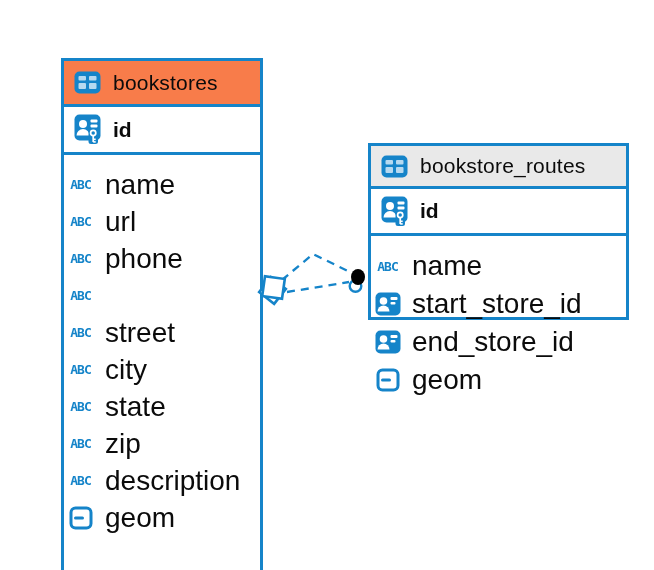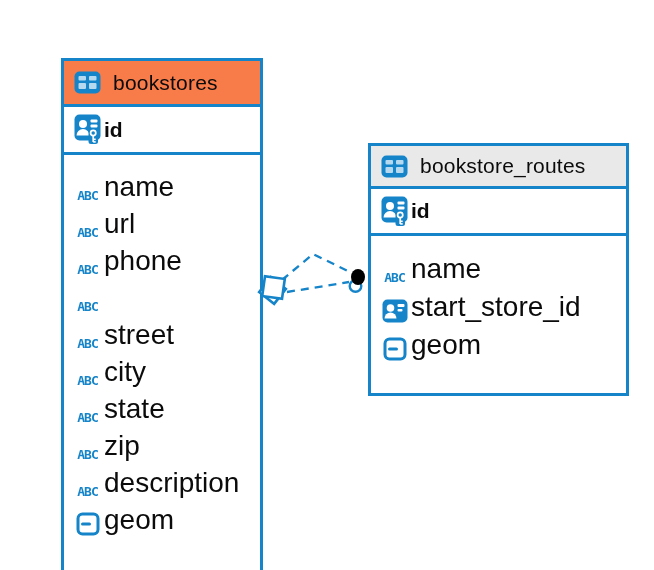--- a/index.html
+++ b/index.html
@@ -12,37 +12,37 @@
   body{
     width:654px;height:570px;position:relative;background:#ffffff;
     font-family:"Liberation Sans", sans-serif;color:var(--ink);
     overflow:hidden;
   }
   .entity{
     position:absolute;box-sizing:border-box;background:#fff;
     border:3px solid var(--blue);display:flex;flex-direction:column;
   }
   #table-bookstores{left:61px;top:58px;width:202px;height:548px;}
-  #table-bookstore-routes{left:368px;top:143px;width:261px;height:253px;}
+  #table-bookstore-routes{left:368px;top:143px;width:261px;height:177px;}
   .entity-header{
     display:flex;align-items:center;gap:9px;padding:0 0 0 7px;
     border-bottom:3px solid var(--blue);flex:0 0 auto;
   }
   #table-bookstores .entity-header{height:43px;background:var(--orange);}
   #table-bookstore-routes .entity-header{height:40px;background:var(--gray);}
   .entity-title{font-size:21px;letter-spacing:.2px;}
   .pk-row{
-    display:flex;align-items:center;padding:0 0 0 7px;
+    display:flex;align-items:center;gap:9px;padding:0 0 0 7px;
     border-bottom:3px solid var(--blue);flex:0 0 auto;background:#fff;
   }
   #table-bookstores .pk-row{height:45px;}
   #table-bookstore-routes .pk-row{height:44px;}
   .pk-label{font-size:21px;font-weight:bold;}
   .fields{flex:1 1 auto;display:flex;flex-direction:column;padding-top:11px;}
-  .field-row{display:flex;align-items:flex-end;padding-left:7px;}
+  .field-row{display:flex;align-items:center;gap:8px;}
   #table-bookstores .field-row{height:37px;}
   #table-bookstore-routes .field-row{height:38px;}
   .field-label{font-size:28px;}
   .icon-box{width:33px;min-width:33px;display:flex;align-items:center;justify-content:center;}
   .abc{
     font-family:"DejaVu Sans Mono", monospace;font-weight:bold;
     font-size:13px;letter-spacing:-1px;color:var(--blue);
     transform:scaleY(.95);
   }
   #connector{position:absolute;left:0;top:0;width:654px;height:570px;pointer-events:none;z-index:5;}
@@ -194,20 +194,32 @@
           <circle cx="8.5" cy="9" r="3.8" fill="#fff"></circle>
           <path d="M2.5 19.5 a6 6 0 0 1 12 0 z" fill="#fff"></path>
           <rect x="15.5" y="5" width="7" height="3" rx="1" fill="#fff"></rect>
           <rect x="15.5" y="10" width="5" height="2.5" rx="1" fill="#fff"></rect>
         </svg>
       </span>
       <span class="field-label">start_store_id</span>
     </div>
     <div class="field-row">
       <span class="icon-box">
+        <svg width="26" height="24" viewBox="0 0 26 24">
+          <rect x="0.5" y="0.5" width="25" height="23" rx="5" fill="#1584c9"></rect>
+          <circle cx="8.5" cy="9" r="3.8" fill="#fff"></circle>
+          <path d="M2.5 19.5 a6 6 0 0 1 12 0 z" fill="#fff"></path>
+          <rect x="15.5" y="5" width="7" height="3" rx="1" fill="#fff"></rect>
+          <rect x="15.5" y="10" width="5" height="2.5" rx="1" fill="#fff"></rect>
+        </svg>
+      </span>
+      <span class="field-label">end_store_id</span>
+    </div>
+    <div class="field-row">
+      <span class="icon-box">
         <svg width="24" height="24" viewBox="0 0 24 24">
           <rect x="2" y="2" width="20" height="20" rx="4.5" fill="#fff" stroke="#1584c9" stroke-width="3"></rect>
           <line x1="6.5" y1="12" x2="13.5" y2="12" stroke="#1584c9" stroke-width="3" stroke-linecap="round"></line>
         </svg>
       </span>
       <span class="field-label">geom</span>
     </div>
   </div>
 </div>
 

